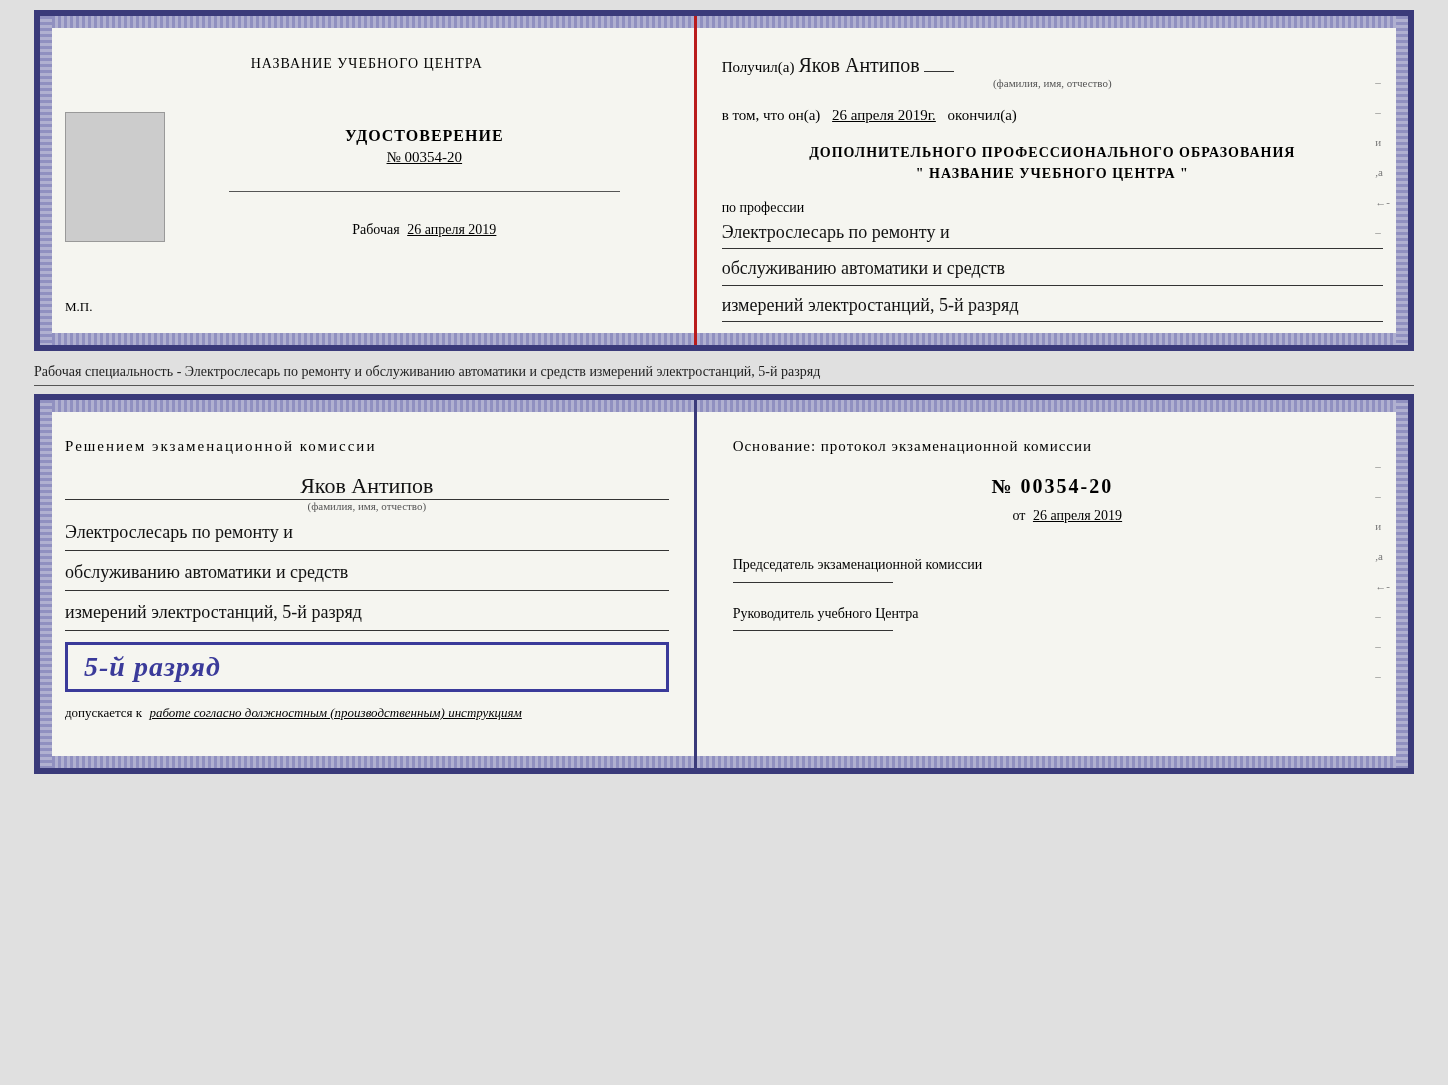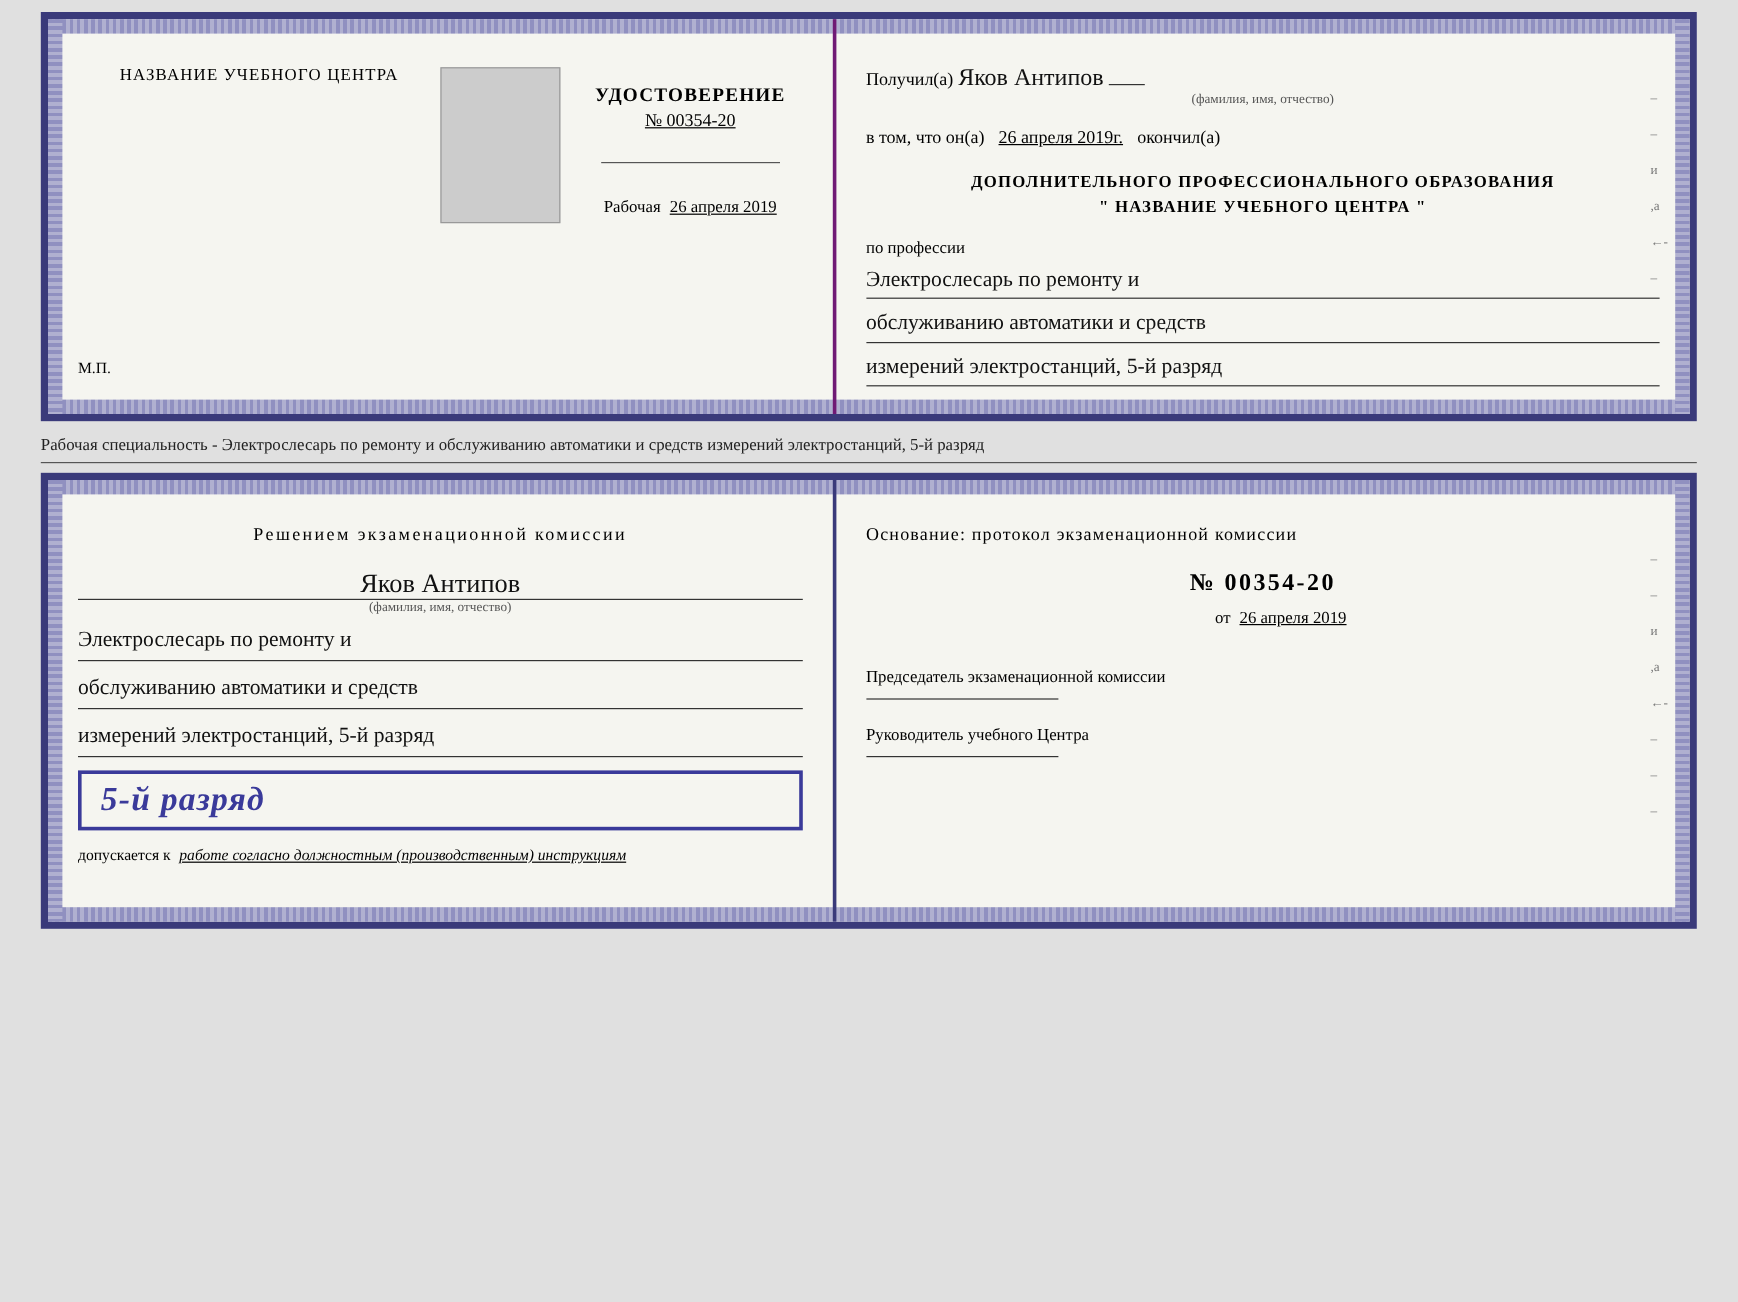--- a/index.html
+++ b/index.html
@@ -24,25 +24,25 @@
     
     .cert-book {
       display: flex;
       border: 6px solid #3a3a7a;
       background: #f5f5f0;
       position: relative;
     }
 
     .cert-left {
       width: 48%;
-      border-right: 3px solid #701a75;
+      border-right: 3px solid #b91c1c;
       padding: 20px 25px;
       display: flex;
-      flex-direction: row;
-      align-items: flex-start;
+      flex-direction: column;
+      align-items: center;
       position: relative;
     }
 
     .cert-right {
       width: 52%;
       padding: 20px 25px;
       position: relative;
     }
 
     .texture-top {
@@ -203,29 +203,28 @@
       width: 48%;
       border-right: 3px solid #3a3a7a;
       padding: 20px 25px 30px 25px;
       display: flex;
       flex-direction: column;
       position: relative;
     }
 
     .cert-right-bottom {
       width: 52%;
-      padding: 20px 25px;
+      padding: 20px 36px;
       position: relative;
     }
 
     .decision-title {
       font-size: 15px;
       font-weight: normal;
       letter-spacing: 2px;
-      text-align: center;
       margin-bottom: 10px;
     }
 
     .name-block {
       text-align: center;
       margin: 8px 0 2px 0;
     }
 
     .name-handwritten {
       font-family: 'Segoe Script', cursive;

